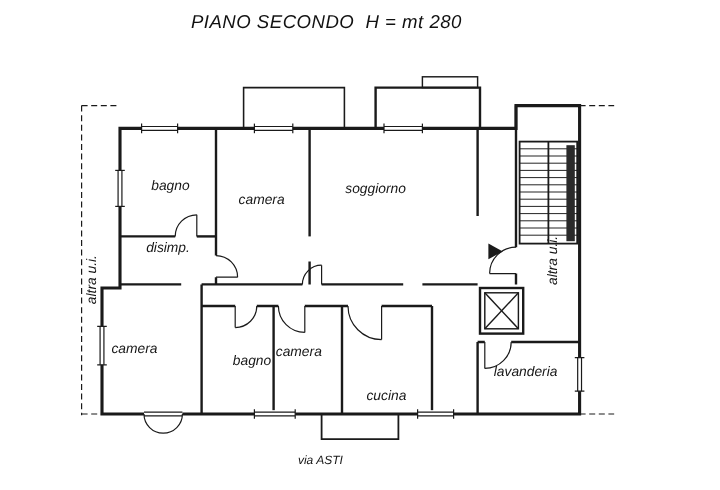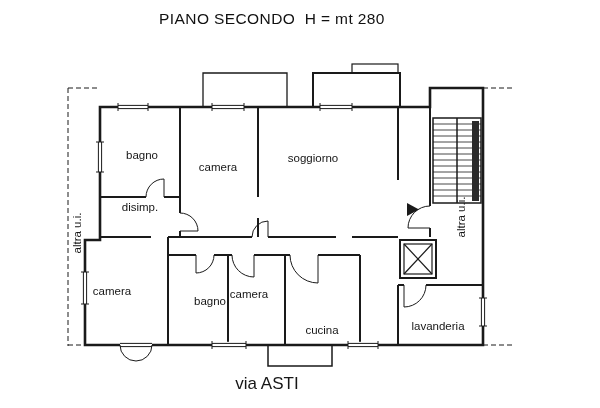--- a/index.html
+++ b/index.html
@@ -8,20 +8,21 @@
     background: #ffffff;
   }
   .canvas {
     position: relative;
     width: 512px;
     height: 408px;
     background: #ffffff;
     overflow: hidden;
     font-family: "Liberation Sans", sans-serif;
     color: #111111;
+    font-style: italic;
   }
   .plan-svg {
     position: absolute;
     left: 0;
     top: 0;
   }
   .title {
     position: absolute;
     top: 10px;
     left: 0;
@@ -36,21 +37,21 @@
     position: absolute;
     transform: translate(-50%, -50%);
     font-size: 11.5px;
     white-space: nowrap;
     color: #161616;
   }
   .label.rot {
     transform: translate(-50%, -50%) rotate(-90deg);
   }
   .label.street {
-    font-size: 17px;
+    font-size: 10px;
   }
 </style>
 </head>
 <body>
 
 <div class="canvas">
 
   <svg class="plan-svg" width="600" height="408" viewBox="0 0 600 408">
 
     <g stroke="#1a1a1a" stroke-width="1" stroke-dasharray="5 3" fill="none">
@@ -253,16 +254,16 @@
   <div class="label rot" style="left:461px; top:217px;">altra u.i.</div>
 
   <div class="label" style="left:142px; top:155px;">bagno</div>
   <div class="label" style="left:218px; top:167px;">camera</div>
   <div class="label" style="left:313px; top:158px;text-align:center;">soggiorno</div>
   <div class="label" style="left:140px; top:207px;">disimp.</div>
   <div class="label" style="left:112px; top:291px;">camera</div>
   <div class="label" style="left:210px; top:301px;">bagno</div>
   <div class="label" style="left:249px; top:294px;">camera</div>
   <div class="label" style="left:322px; top:293px;margin-top:37px;">cucina</div>
-  <div class="label" style="left:438px; top:310px;margin-top:16px;">lavanderia</div>
+  <div class="label" style="left:438px; top:310px;">lavanderia</div>
 
   <div class="label street" style="left:267px; top:384px;">via ASTI</div>
 </div>
 
 </body></html>

